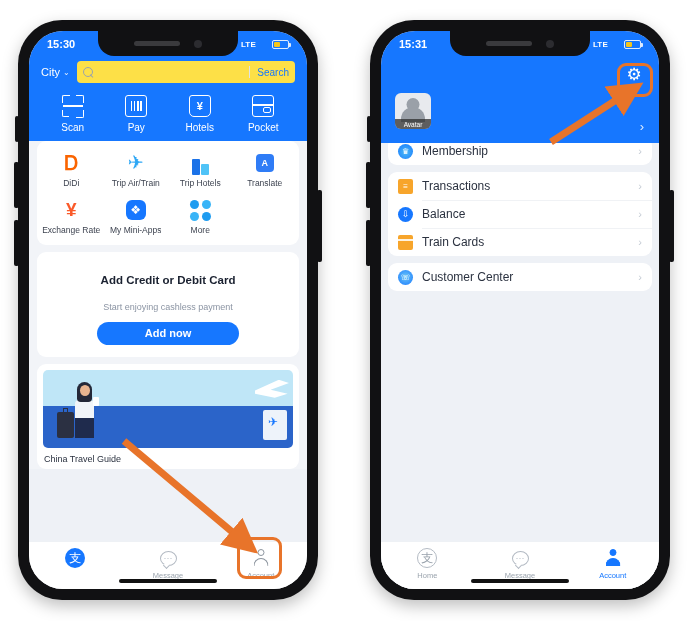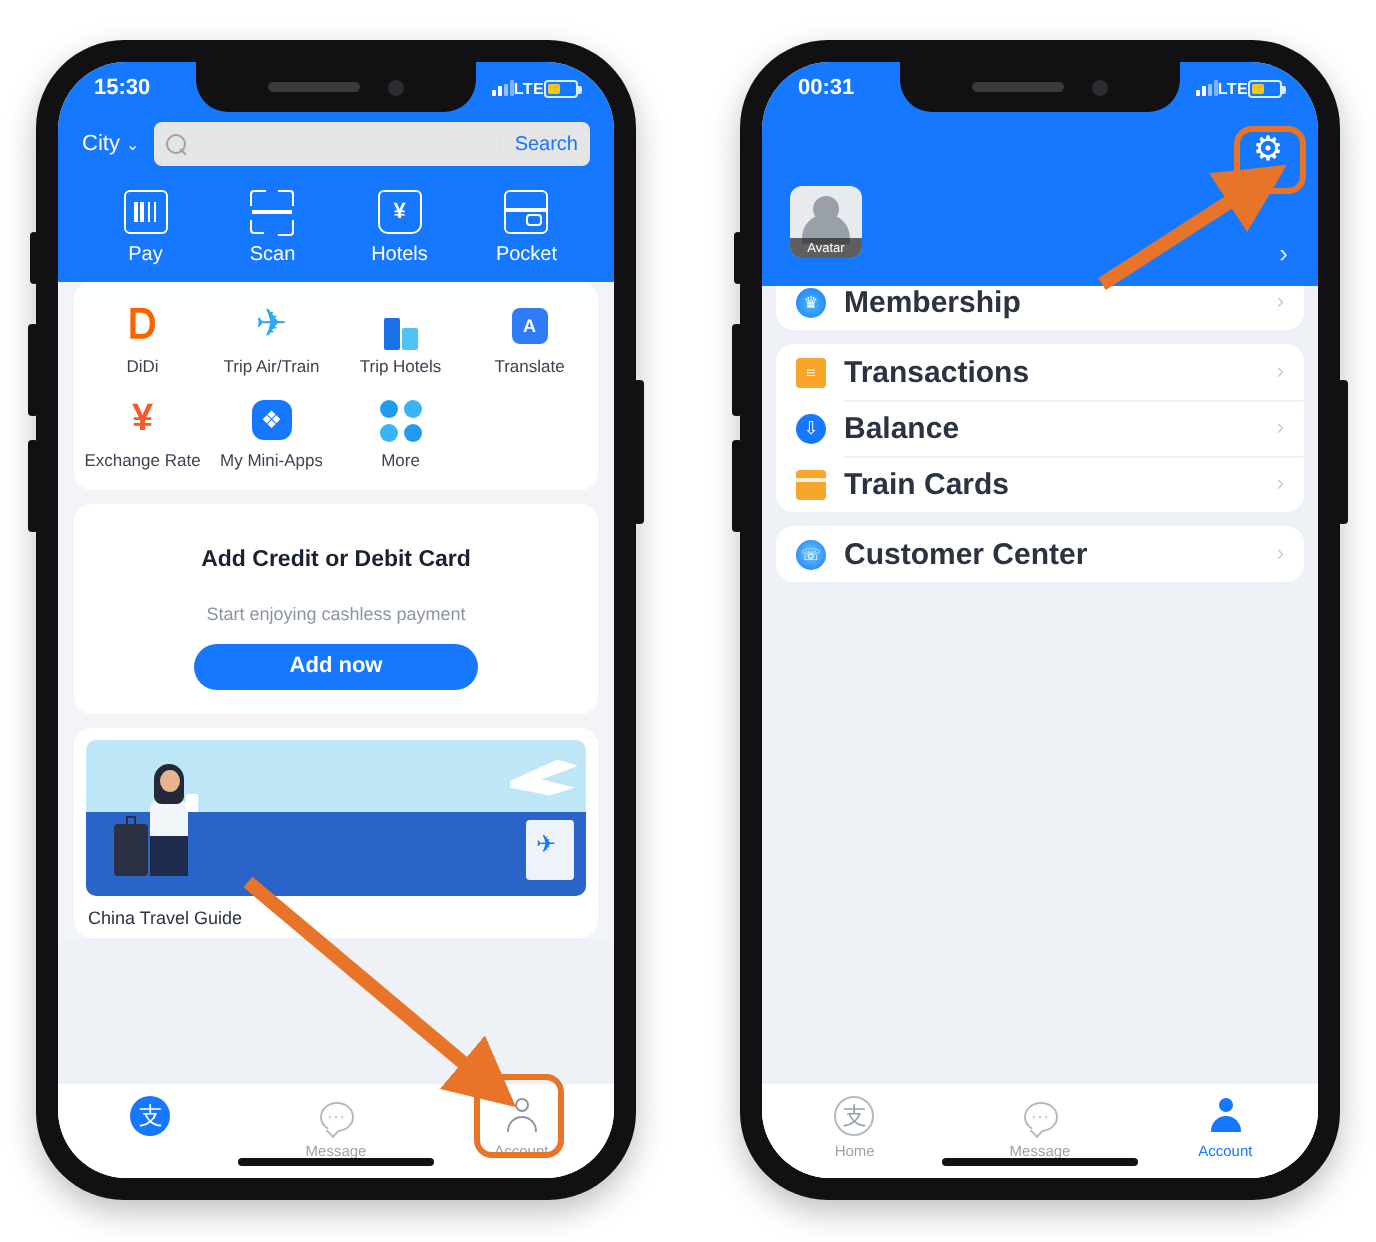--- a/index.html
+++ b/index.html
@@ -56,21 +56,21 @@
   .notch .speaker { width: 46px; height: 5px; background: #3a3a3d; border-radius: 3px; }
   .notch .cam { width: 8px; height: 8px; background: #2c2c30; border-radius: 50%; }
 
   
   .statusbar {
     position: absolute; top: 0; left: 0; right: 0; height: 26px;
     display: flex; align-items: center; justify-content: space-between;
     padding: 0 18px; z-index: 35;
     color: #ffffff; font-size: 11px; font-weight: bold;
   }
-  .status-right { display: flex; align-items: center; gap: 0; }
+  .status-right { display: flex; align-items: center; gap: 16px; }
   .sig { display: flex; align-items: flex-end; gap: 1px; height: 8px; }
   .sig i { width: 2px; background: #ffffff; border-radius: .5px; display:block; }
   .sig i:nth-child(1){height:3px}.sig i:nth-child(2){height:5px}
   .sig i:nth-child(3){height:6px;opacity:.55}.sig i:nth-child(4){height:8px;opacity:.45}
   .lte { font-size: 8px; font-weight: bold; letter-spacing: .2px; }
   .batt { width: 17px; height: 9px; border: 1px solid rgba(255,255,255,.85);
           border-radius: 2px; position: relative; padding: 1px; }
   .batt::after { content:''; position:absolute; right:-3px; top:2.5px; width:2px; height:4px;
           background: rgba(255,255,255,.85); border-radius: 0 1px 1px 0; }
   .batt span { display:block; height:100%; width:45%; background:#f5c518; border-radius:1px; }
@@ -78,21 +78,21 @@
   
   .p1-header { background: #1677ff; padding: 30px 12px 10px; }
 
   .searchrow { display: flex; align-items: center; gap: 7px; }
   .city {
     color: #ffffff; font-size: 11px; white-space: nowrap;
     display: flex; align-items: center; gap: 3px;
   }
   .caret { font-size: 8px; opacity: .9; }
   .searchbox {
-    flex: 1; height: 22px; background: #e5e5e5; border-radius: 4px;
+    flex: 1; height: 22px; background: #fde047; border-radius: 4px;
     display: flex; align-items: center; padding: 0 6px;
   }
   .mag { width: 11px; height: 11px; position: relative; flex: 0 0 auto; }
   .mag::before { content:''; position:absolute; left:0; top:0; width:8px; height:8px;
     border:1.3px solid #9aa3ad; border-radius:50%; }
   .mag::after { content:''; position:absolute; left:7px; top:7px; width:4px; height:1.3px;
     background:#9aa3ad; transform:rotate(45deg); transform-origin:left center; }
   .search-input { flex:1; border:none; outline:none; font-size:10px; padding-left:4px;
     font-family:"Liberation Sans",sans-serif; color:#333; background:transparent; }
   .search-div { width:1px; height:12px; background:#dde2e8; }
@@ -265,21 +265,21 @@
     display:flex; align-items:center; justify-content:center; }
   .p2-chev { position:absolute; right:15px; top:88px; color:rgba(255,255,255,.85); font-size:13px; }
 
   .p2-body { background:#eef1f6; min-height:100%; padding:0 7px; }
   .menu-card { background:#ffffff; border-radius:9px; margin-top:7px; overflow:hidden; }
   .menu-card.first { margin-top:-6px; }
   .mitem { display:flex; align-items:center; height:28px; padding:0 10px; position:relative; }
   .mitem + .mitem::before { content:''; position:absolute; left:34px; right:0; top:0; height:1px; background:#f0f2f5; }
   .micon { width:15px; height:15px; margin-right:9px; display:flex; align-items:center;
     justify-content:center; border-radius:3px; flex:0 0 auto; }
-  .mlabel { flex:1; font-size:15px; color:#2b3240;font-weight:bold; }
+  .mlabel { flex:1; font-size:12px; color:#2b3240; }
   .mchev { color:#c4cbd4; font-size:11px; }
 
   .ic-member { background: radial-gradient(circle at 50% 55%,#4ab9f5,#1677ff); border-radius:50%;
     color:#fff; font-size:8px; display:flex; align-items:center; justify-content:center; position:relative; }
   .ic-tx { background:#f7a52b; color:#fff; font-size:8px; display:flex;
     align-items:center; justify-content:center; border-radius:2px; }
   .ic-bal { background:#1677ff; border-radius:50%; color:#fff; font-size:9px;
     display:flex; align-items:center; justify-content:center; }
   .ic-bank { background:#f7a52b; border-radius:2px; position:relative; }
   .ic-bank::after { content:''; position:absolute; left:0; right:0; top:4px; height:2px; background:#fff; opacity:.85; }
@@ -326,34 +326,34 @@
         <div class="searchbox">
           <span class="mag"></span>
           <input class="search-input" type="text" placeholder="" style="">
           <span class="search-div"></span>
           <span class="search-btn">Search</span>
         </div>
       </div>
 
       <div class="quickrow">
         <div class="quick">
+          <span class="qicon ic-scan">
+              <i></i>
+              <b></b>
+            </span>
+          <span class="label">Scan</span>
+        </div>
+        <div class="quick">
           <span class="qicon ic-pay">
               <s></s>
               <s></s>
               <s></s>
               <s></s>
             </span>
           <span class="label">Pay</span>
-        </div>
-        <div class="quick">
-          <span class="qicon ic-scan">
-              <i></i>
-              <b></b>
-            </span>
-          <span class="label">Scan</span>
         </div>
         <div class="quick">
           <span class="qicon ic-collect">¥</span>
           <span class="label">Hotels</span>
         </div>
         <div class="quick">
           <span class="qicon ic-pocket"></span>
           <span class="label">Pocket</span>
         </div>
       </div>
@@ -463,21 +463,21 @@
   <div class="btn-side btn-voldn"></div>
   <div class="btn-side btn-power"></div>
 
   <div class="screen">
     <div class="notch">
       <div class="speaker"></div>
       <div class="cam"></div>
     </div>
 
     <div class="statusbar">
-      <span>00:31</span>
+      <span>15:31</span>
       <span class="status-right">
         <span class="sig">
             <i></i>
             <i></i>
             <i></i>
             <i></i>
           </span>
         <span class="lte">LTE</span>
         <span class="batt">
             <span></span>

